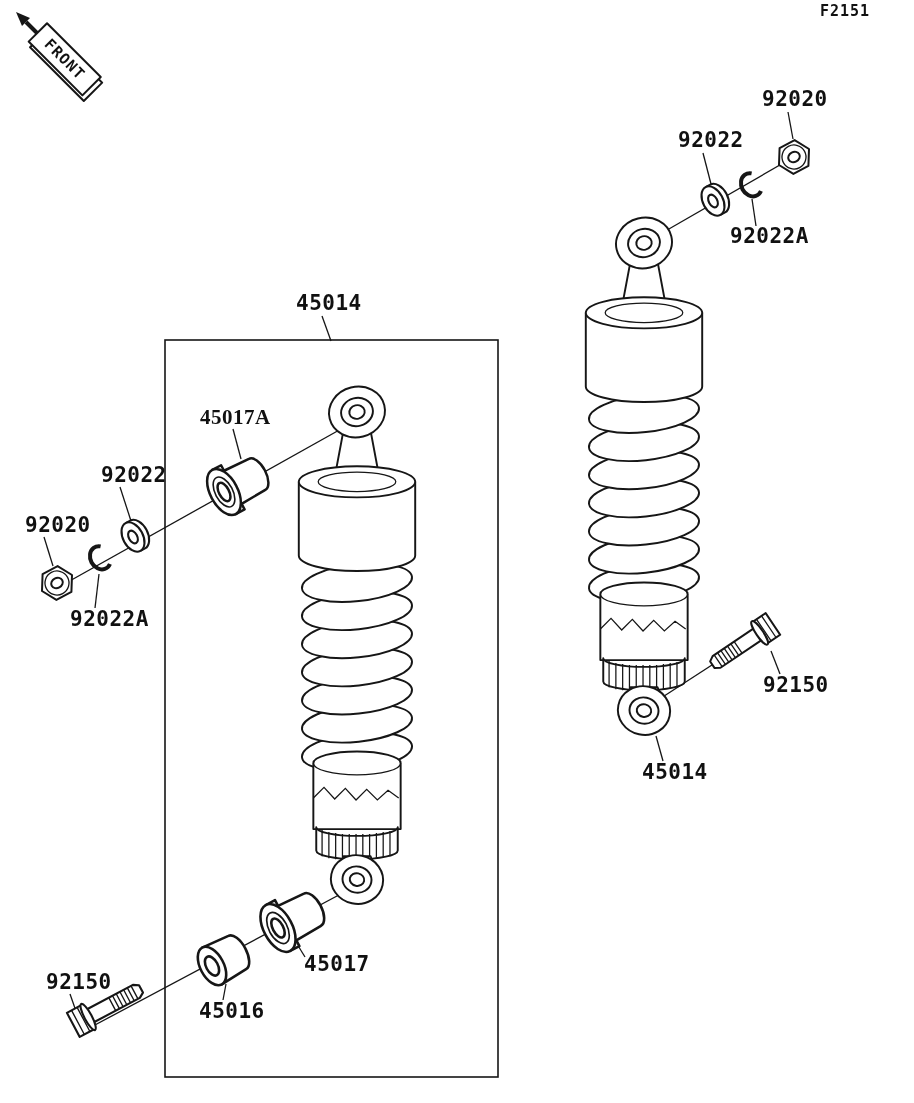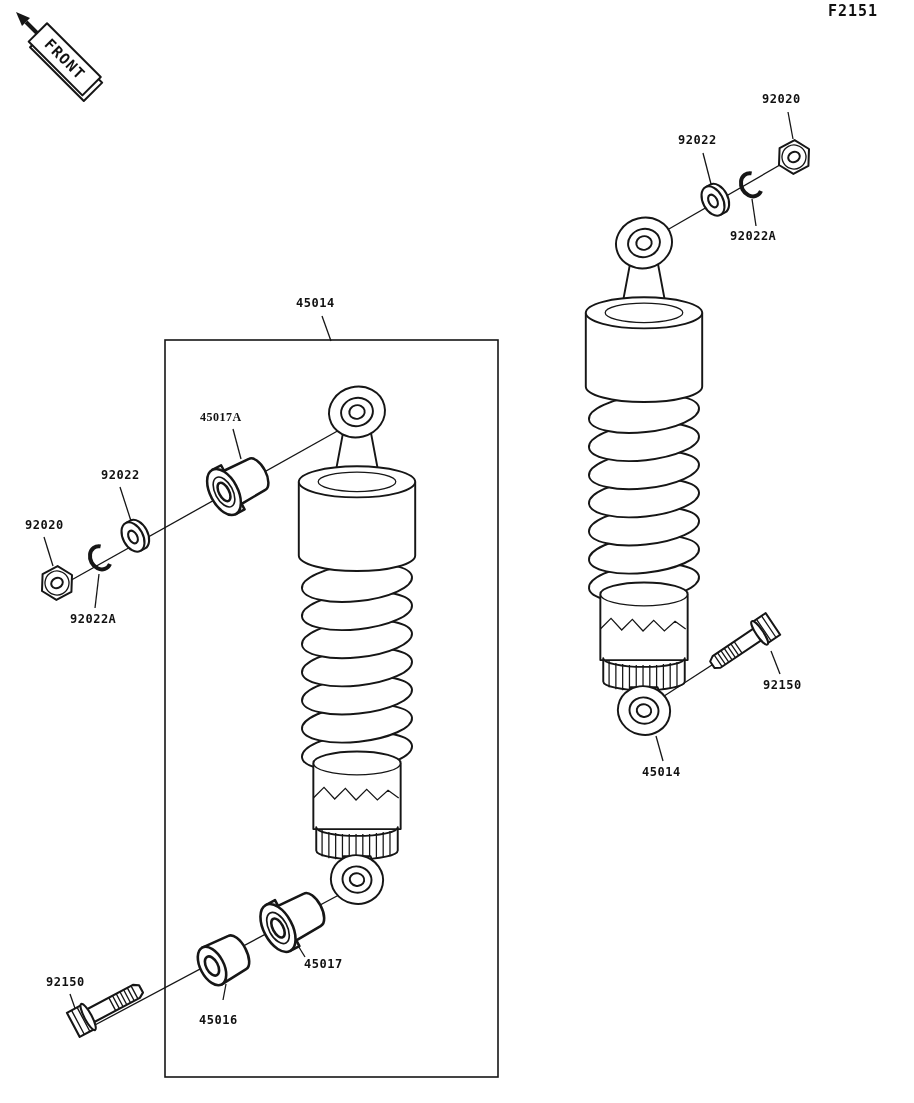--- a/index.html
+++ b/index.html
@@ -9,21 +9,21 @@
   svg.diagram { position:absolute; left:0; top:0; display:block; }
 
   
   .w     { fill:#ffffff; stroke:#161616; stroke-width:2; stroke-linejoin:round; }
   .thin  { fill:none; stroke:#161616; stroke-width:1.3; }
   .thin2 { fill:none; stroke:#161616; stroke-width:1.3; }
   .lead  { stroke:#161616; stroke-width:1.3; }
   .boxln { fill:none; stroke:#161616; stroke-width:1.6; }
   .solid { fill:#161616; stroke:none; }
 
-  .plabel { position:absolute; font-weight:bold; font-size:12px; line-height:17px;
+  .plabel { position:absolute; font-weight:bold; font-size:21px; line-height:17px;
             color:#111; letter-spacing:0.5px; white-space:nowrap; }
   .fig-code { font-size:15px; letter-spacing:1px; }
   .front-text { font-family:"DejaVu Sans Mono", monospace; font-weight:bold; font-size:15px;
                 letter-spacing:1px; fill:#111; }
 </style>
 </head>
 <body>
 
 <div class="stage">
 
@@ -150,21 +150,21 @@
       <path class="solid" d="M 16,12 L 30,18 L 22,26 Z"></path>
       <path d="M 26,22 L 38,34" stroke="#161616" stroke-width="4" fill="none"></path>
       <g transform="translate(64,60) rotate(45)">
         <rect class="w" x="-33" y="-11" width="76" height="26"></rect>
         <rect class="w" x="-38" y="-14" width="76" height="26"></rect>
         <text class="front-text" x="0" y="4" text-anchor="middle">FRONT</text>
       </g>
     </g>
   </svg>
 
-  <div class="plabel fig-code" style="left:820px; top:3px;margin-left:8px;">F2151</div>
+  <div class="plabel fig-code" style="left:820px; top:3px;">F2151</div>
 
   <div class="plabel" style="left:762px; top:91px;">92020</div>
 
   <div class="plabel" style="left:678px; top:132px;">92022</div>
 
   <div class="plabel" style="left:730px; top:228px;">92022A</div>
 
   <div class="plabel" style="left:296px; top:295px;">45014</div>
 
   <div class="plabel" style="left:200px; top:409px;font-family:Liberation Serif, serif;">45017A</div>
@@ -174,17 +174,17 @@
   <div class="plabel" style="left:25px; top:517px;">92020</div>
 
   <div class="plabel" style="left:70px; top:611px;">92022A</div>
 
   <div class="plabel" style="left:763px; top:677px;">92150</div>
 
   <div class="plabel" style="left:642px; top:764px;">45014</div>
 
   <div class="plabel" style="left:284px; top:956px;margin-left:20px;">45017</div>
 
-  <div class="plabel" style="left:199px; top:1003px;margin-top:9px;">45016</div>
+  <div class="plabel" style="left:199px; top:1003px;">45016</div>
 
   <div class="plabel" style="left:46px; top:974px;">92150</div>
 
 </div>
 
 </body></html>

